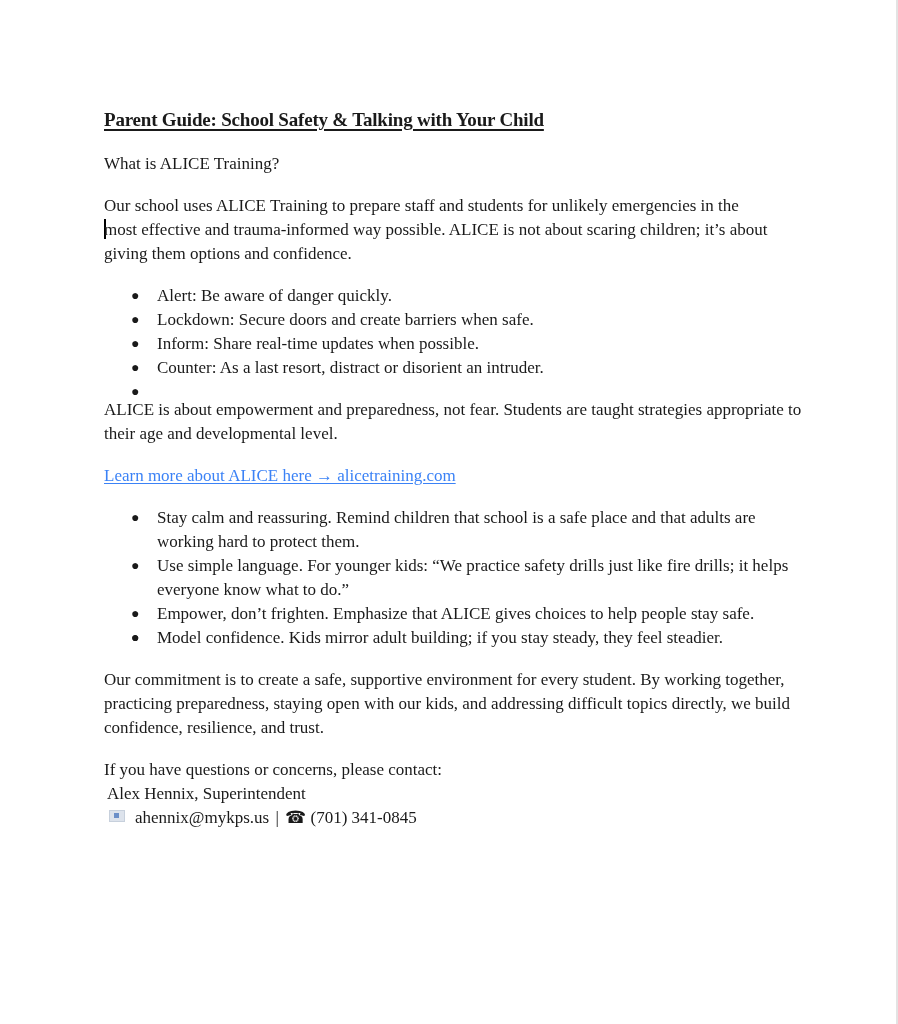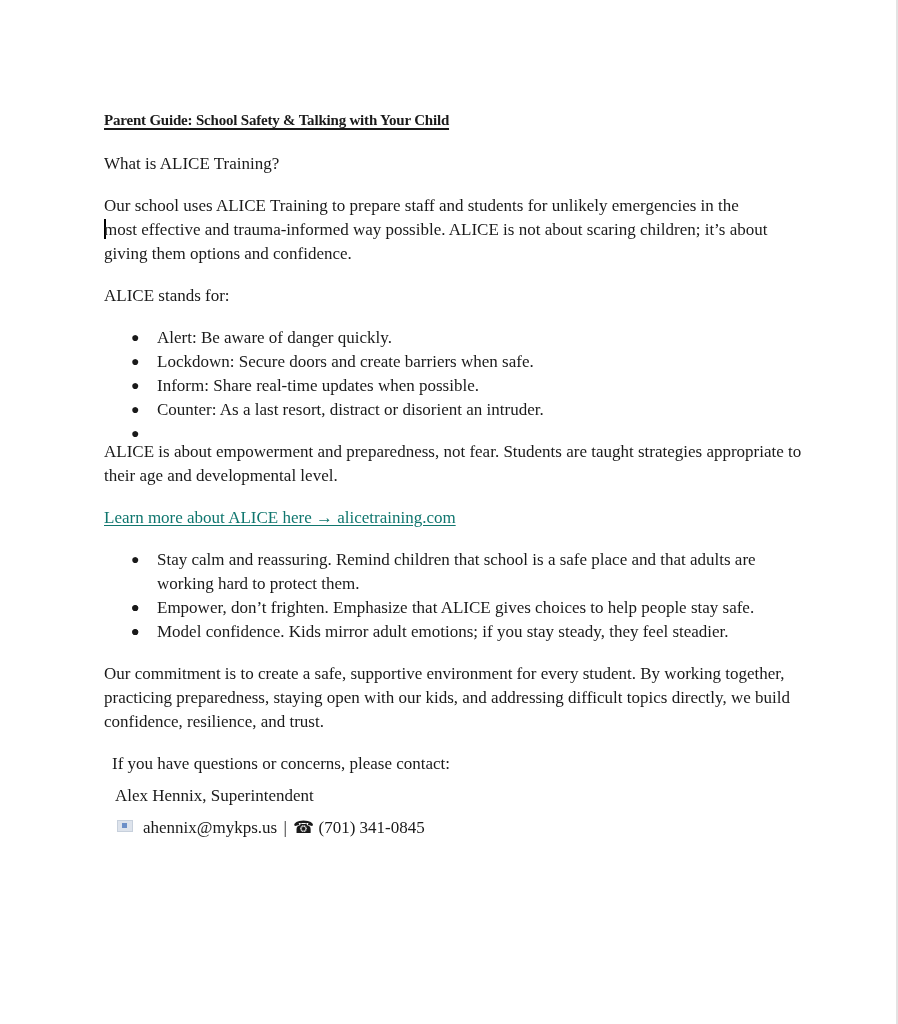--- a/index.html
+++ b/index.html
@@ -26,21 +26,21 @@
     .doc {
       position: absolute;
       left: 104px;
       top: 106px;
       width: 700px;
       font-size: 17px;
       line-height: 24px;
     }
     .title {
       font-weight: bold;
-      font-size: 15px;
+      font-size: 19px;
       line-height: 28px;
       text-decoration: underline;
       text-underline-offset: 3px;
       text-decoration-thickness: 2px;
       margin: 0 0 18px 0;
       letter-spacing: -0.2px;
     }
     p {
       margin: 0 0 18px 0;
     }
@@ -61,31 +61,31 @@
       position: relative;
       margin: 0;
     }
     ul li .bullet {
       position: absolute;
       left: -26px;
       top: 0;
       font-size: 14px;
     }
     .link {
-      color: #0f766e;
+      color: #3b82f6;
       text-decoration: underline;
       text-underline-offset: 2px;
       cursor: pointer;
     }
     .spell {
       text-decoration-color: #f2c94c;
       text-decoration-thickness: 2px;
       text-underline-offset: 4px;
     }
-    .contact p { margin: 8px; font-family: Liberation Serif, serif; }
+    .contact p { margin: 0; font-family: Liberation Serif, serif; }
     .contact .name { padding-left: 3px; }
     .contact .line3 { padding-left: 3px; }
     .mail-icon {
       display: inline-block;
       width: 14px;
       height: 10px;
       background: #dde3ec;
       border: 1px solid #c7d0dc;
       position: relative;
       vertical-align: 1px;
@@ -112,41 +112,40 @@
 <div class="page-edge"></div>
 
 <div class="doc">
 
   <div class="title">Parent Guide: School Safety &amp; Talking with Your Child</div>
 
   <p>What is ALICE Training?</p>
 
   <p><span>Our school uses ALICE Training to prepare staff and students for unlikely emergencies in the</span><br><span class="cursor"></span><span>most effective and trauma-informed way possible. ALICE is not about scaring children; it’s about giving them options and confidence.</span></p>
 
-  <p>ALICE stands for:</p>
 
   <ul>
     <li><span class="bullet">●</span><span>Alert: Be aware of danger quickly.</span></li>
     <li><span class="bullet">●</span><span>Lockdown: Secure doors and create barriers when safe.</span></li>
     <li><span class="bullet">●</span><span>Inform: Share real-time updates when possible.</span></li>
     <li><span class="bullet">●</span><span>Counter: As a last resort, distract or disorient an intruder.</span></li>
     <li><span class="bullet">●</span></li>
   </ul>
 
   <p>ALICE is about empowerment and preparedness, not fear. Students are taught strategies appropriate to their age and developmental level.</p>
 
   <p><span class="link">Learn more about ALICE here → alicetraining.com</span></p>
 
 
   <ul>
     <li><span class="bullet">●</span><span>Stay calm and reassuring. Remind children that school is a safe place and that adults are working hard to protect them.</span></li>
-    <li><span class="bullet">●</span></li>
+    <li><span class="bullet">●</span><span>Use simple language. For younger kids: “We practice safety drills just like fire drills; it helps everyone know what to do.”</span></li>
     <li><span class="bullet">●</span><span>Empower, don’t frighten. Emphasize that ALICE gives choices to help people stay safe.</span></li>
     <li><span class="bullet">●</span></li>
-    <li><span class="bullet">●</span><span>Model confidence. </span><span class="spell">Kids</span><span> mirror </span><span class="spell">adult</span><span> emotions; if you stay steady, they feel steadier.</span></li>
+    <li><span class="bullet">●</span><span>Model confidence. </span><span class="spell">Kids</span><span> mirror </span><span class="spell">adult</span><span> building; if you stay steady, they feel steadier.</span></li>
   </ul>
 
   <p>Our commitment is to create a safe, supportive environment for every student. By working together, practicing preparedness, staying open with our kids, and addressing difficult topics directly, we build confidence, resilience, and trust.</p>
 
   <div class="contact">
     <p>If you have questions or concerns, please contact:</p>
     <p class="name">Alex Hennix, Superintendent</p>
     <p class="line3"><span class="mail-icon"></span><span>ahennix@mykps.us</span> <span class="sep">|</span> <span class="phone-icon">☎</span> <span>(701) 341-0845</span></p>
   </div>
 

